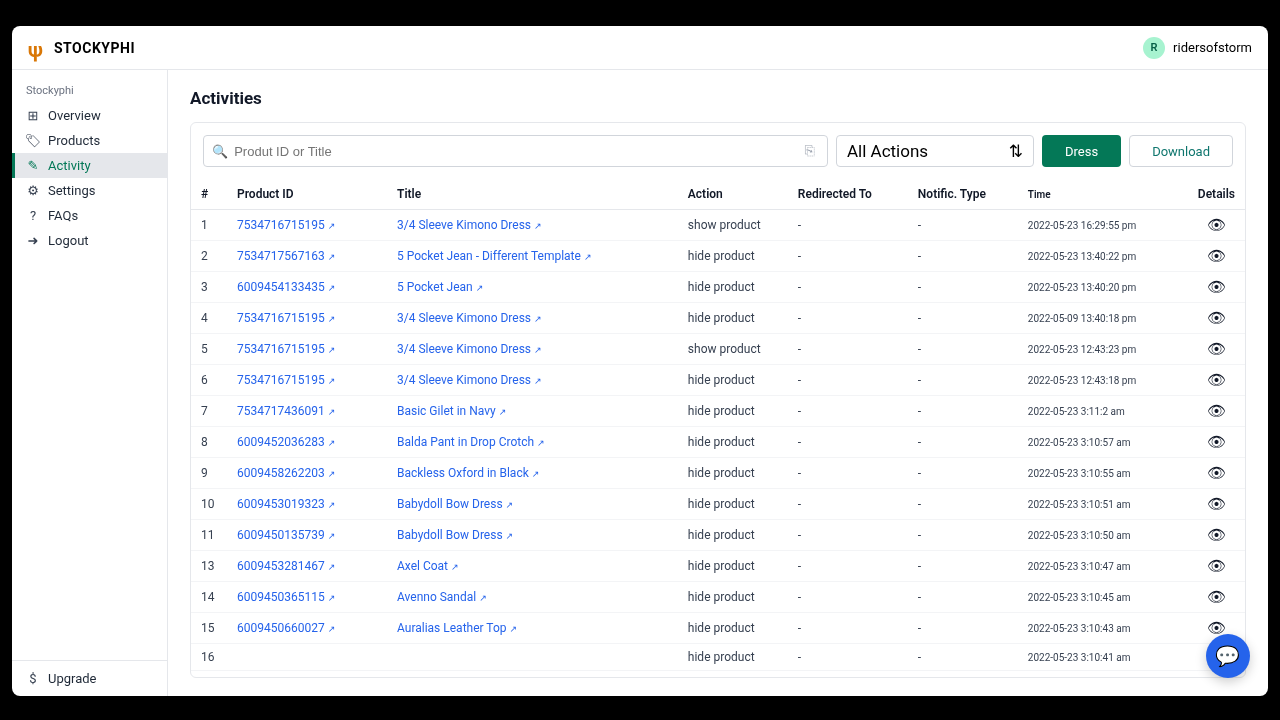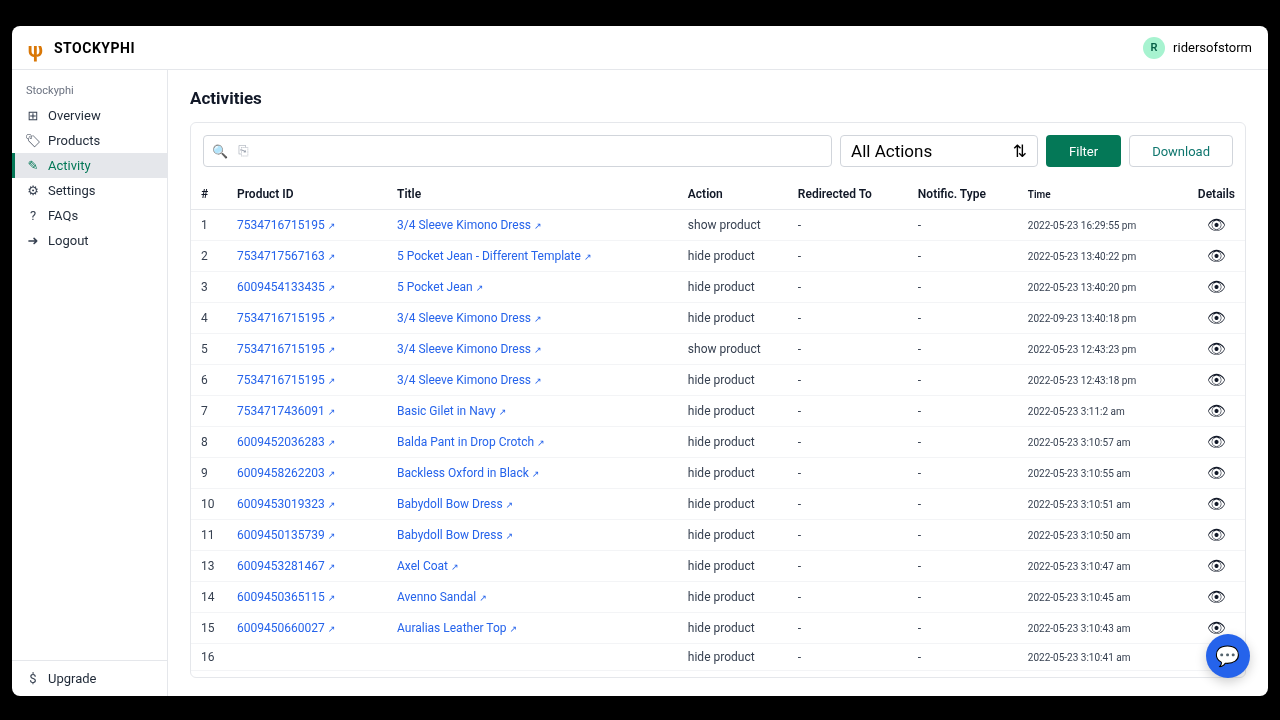--- a/index.html
+++ b/index.html
@@ -96,28 +96,29 @@
       </div>
     </div>
 
     <div class="main">
       <div class="page-title">Activities</div>
 
       <div class="card">
         <div class="toolbar">
           <div class="search-wrap">
             <span class="sicon">🔍</span>
+            <input type="text" placeholder="Produt ID or Title" style="">
             <span class="scan">⎘</span>
           </div>
           <div class="select-wrap">
             <span>All Actions</span>
             <span>⇅</span>
           </div>
           <div class="btn btn-primary">
-            <span>Filter</span>
+            <span>Dress</span>
           </div>
           <div class="btn btn-default">
             <span>Download</span>
           </div>
         </div>
 
         <div class="table-wrap">
           <table>
             <thead>
               <tr>
@@ -162,21 +163,21 @@
                   <td class="col-time">2022-05-23 13:40:20 pm</td>
                   <td class="col-details"><span class="eye">👁</span></td>
                 </tr>
                 <tr>
                   <td class="col-num">4</td>
                   <td class="col-pid"><span class="link">7534716715195<span class="ext-icon">↗</span></span></td>
                   <td><span class="link">3/4 Sleeve Kimono Dress<span class="ext-icon">↗</span></span></td>
                   <td class="col-action">hide product</td>
                   <td class="col-redir">-</td>
                   <td class="col-notif">-</td>
-                  <td class="col-time">2022-09-23 13:40:18 pm</td>
+                  <td class="col-time">2022-05-09 13:40:18 pm</td>
                   <td class="col-details"><span class="eye">👁</span></td>
                 </tr>
                 <tr>
                   <td class="col-num">5</td>
                   <td class="col-pid"><span class="link">7534716715195<span class="ext-icon">↗</span></span></td>
                   <td><span class="link">3/4 Sleeve Kimono Dress<span class="ext-icon">↗</span></span></td>
                   <td class="col-action">show product</td>
                   <td class="col-redir">-</td>
                   <td class="col-notif">-</td>
                   <td class="col-time">2022-05-23 12:43:23 pm</td>

